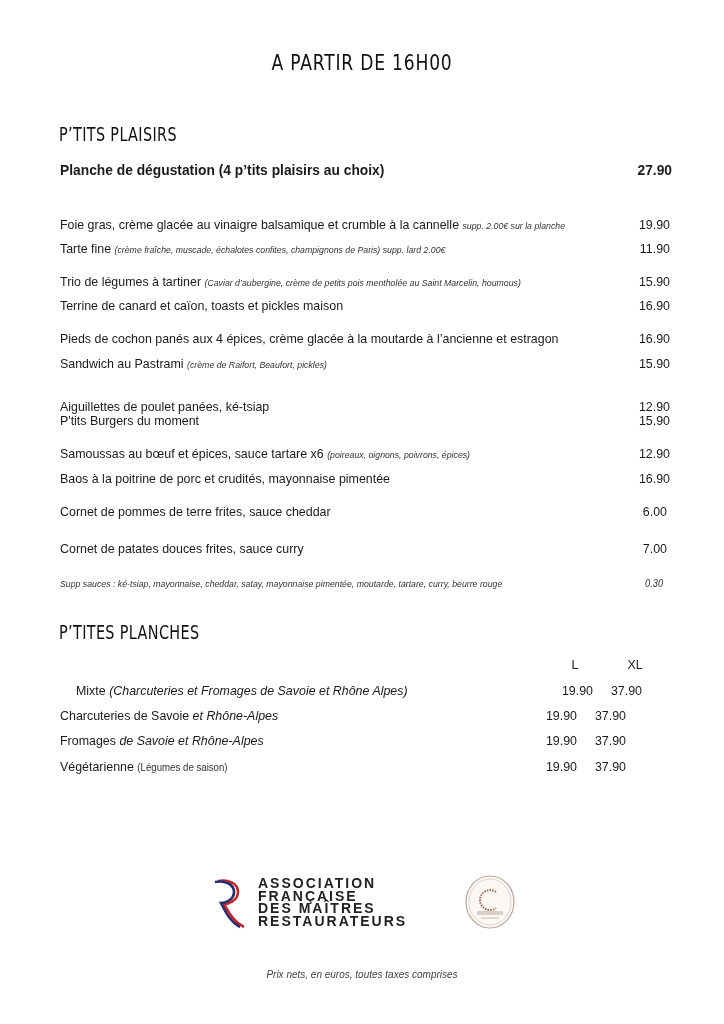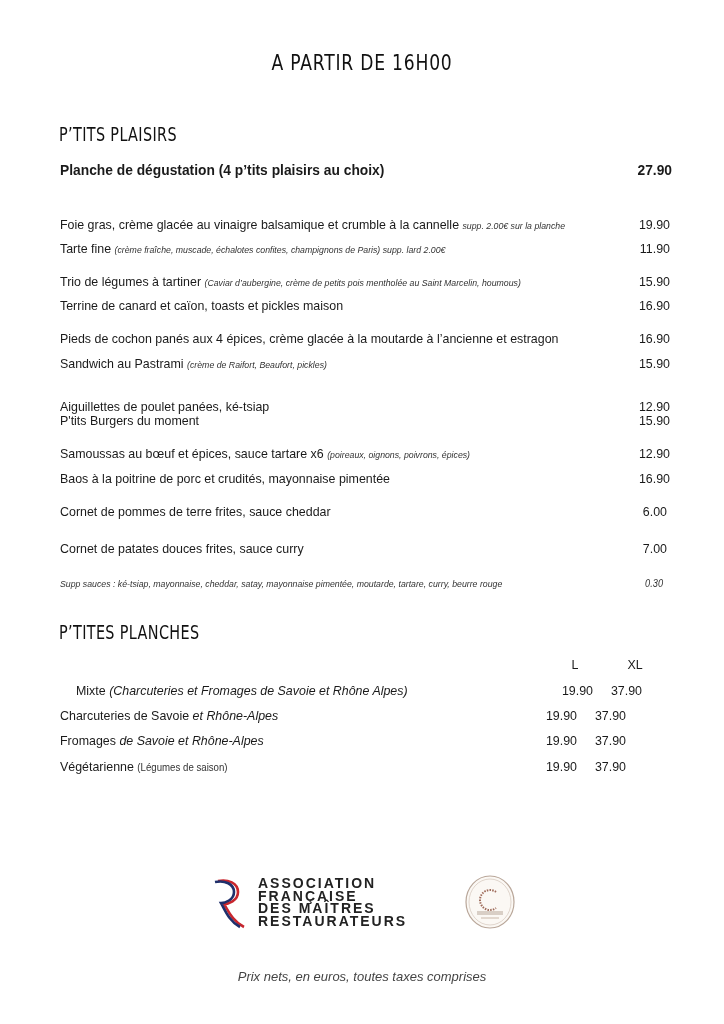--- a/index.html
+++ b/index.html
@@ -18,21 +18,21 @@
   .row { position:absolute; left:60px; right:0; height:20px; font-size:13.5px; white-space:nowrap; }
   .row .name { position:absolute; left:0; top:0; transform:scaleX(0.92); transform-origin:left; }
   .row .price { position:absolute; top:0; width:50px; text-align:right; font-size:13.5px; transform:scaleX(0.92); transform-origin:right; }
   .note { font-style:italic; font-size:9.5px; color:#333; }
   .plain-note { font-size:10.5px; color:#333; }
   .ital { font-style:italic; }
   .bold-row { font-weight:bold; font-size:15px; }
   .supp-row { font-style:italic; font-size:9.5px; color:#333; }
   .footer-note {
     position:absolute; left:0; right:0; top:969px; text-align:center;
-    font-style:italic; font-size:13px; color:#444;
+    font-style:italic; font-size:10px; color:#444;
   }
   .assoc-text {
     position:absolute; left:258px; top:877px; font-size:14px; font-weight:bold;
     letter-spacing:2px; line-height:12.5px; color:#222;
   }
   .logo-r { position:absolute; left:214px; top:877px; }
   .seal { position:absolute; left:463px; top:874px; width:54px; height:56px; }
 </style>
 </head>
 <body>

